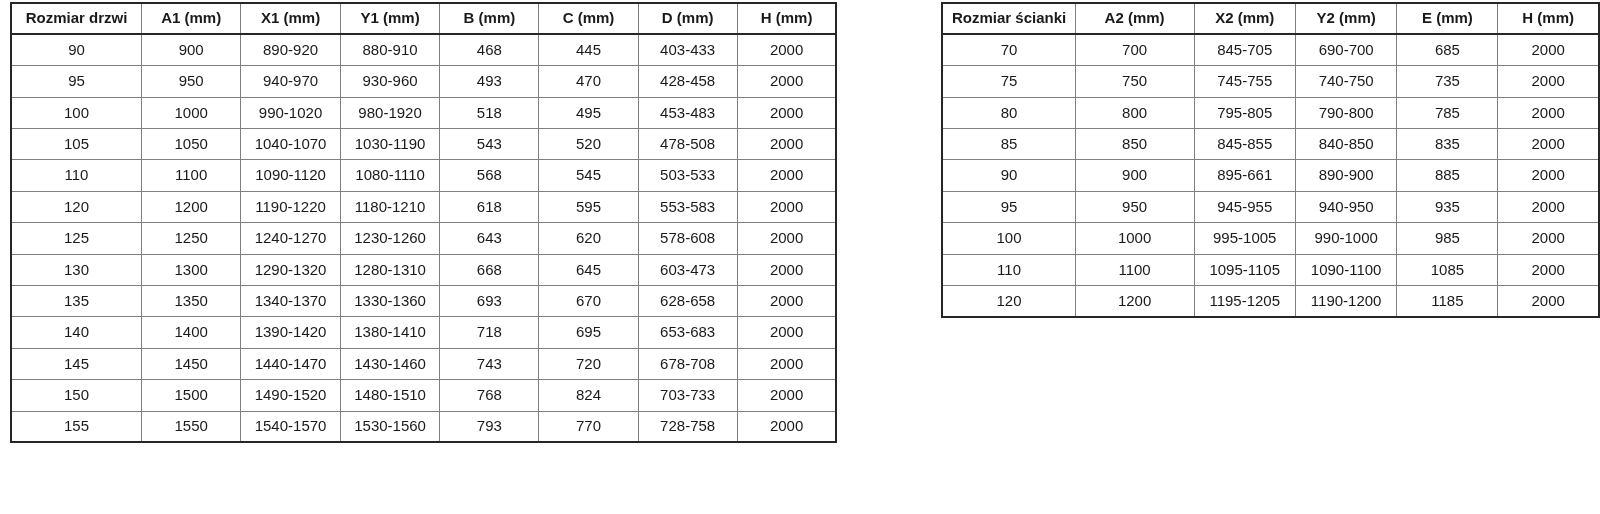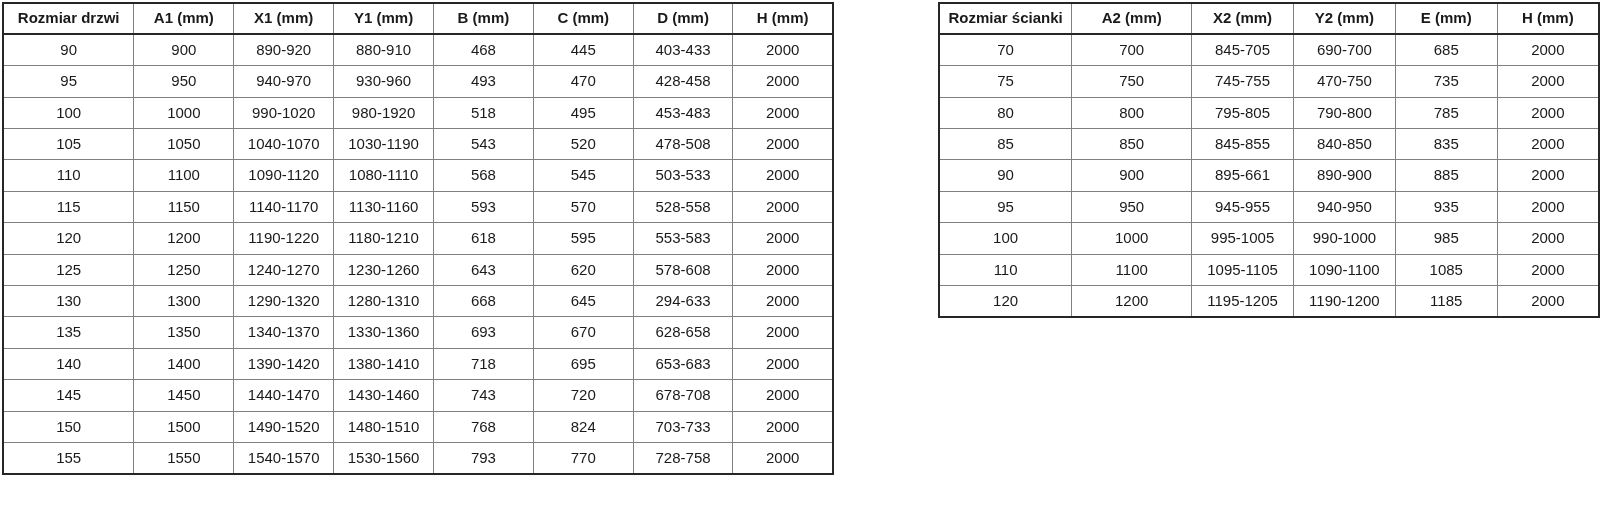--- a/index.html
+++ b/index.html
@@ -18,20 +18,21 @@
   }
   body {
     width: 1600px;
     height: 514px;
     overflow: hidden;
   }
   .layout {
     display: flex;
     align-items: flex-start;
     padding: 2px 0 0 2px;
+    margin-left: 8px;
   }
   .gap { width: 104px; flex: 0 0 auto; }
   table.spec-table {
     border-collapse: collapse;
     table-layout: fixed;
     border: 2px solid var(--border-outer);
     background: var(--background);
   }
   table.spec-table th,
   table.spec-table td {
@@ -130,30 +131,20 @@
           <td>110</td>
           <td>1100</td>
           <td>1090-1120</td>
           <td>1080-1110</td>
           <td>568</td>
           <td>545</td>
           <td>503-533</td>
           <td>2000</td>
         </tr>
         <tr>
-          <td>115</td>
-          <td>1150</td>
-          <td>1140-1170</td>
-          <td>1130-1160</td>
-          <td>593</td>
-          <td>570</td>
-          <td>528-558</td>
-          <td>2000</td>
-        </tr>
-        <tr>
           <td>120</td>
           <td>1200</td>
           <td>1190-1220</td>
           <td>1180-1210</td>
           <td>618</td>
           <td>595</td>
           <td>553-583</td>
           <td>2000</td>
         </tr>
         <tr>
@@ -166,21 +157,21 @@
           <td>578-608</td>
           <td>2000</td>
         </tr>
         <tr>
           <td>130</td>
           <td>1300</td>
           <td>1290-1320</td>
           <td>1280-1310</td>
           <td>668</td>
           <td>645</td>
-          <td>294-633</td>
+          <td>603-473</td>
           <td>2000</td>
         </tr>
         <tr>
           <td>135</td>
           <td>1350</td>
           <td>1340-1370</td>
           <td>1330-1360</td>
           <td>693</td>
           <td>670</td>
           <td>628-658</td>
@@ -256,21 +247,21 @@
           <td>700</td>
           <td>845-705</td>
           <td>690-700</td>
           <td>685</td>
           <td>2000</td>
         </tr>
         <tr>
           <td>75</td>
           <td>750</td>
           <td>745-755</td>
-          <td>470-750</td>
+          <td>740-750</td>
           <td>735</td>
           <td>2000</td>
         </tr>
         <tr>
           <td>80</td>
           <td>800</td>
           <td>795-805</td>
           <td>790-800</td>
           <td>785</td>
           <td>2000</td>

